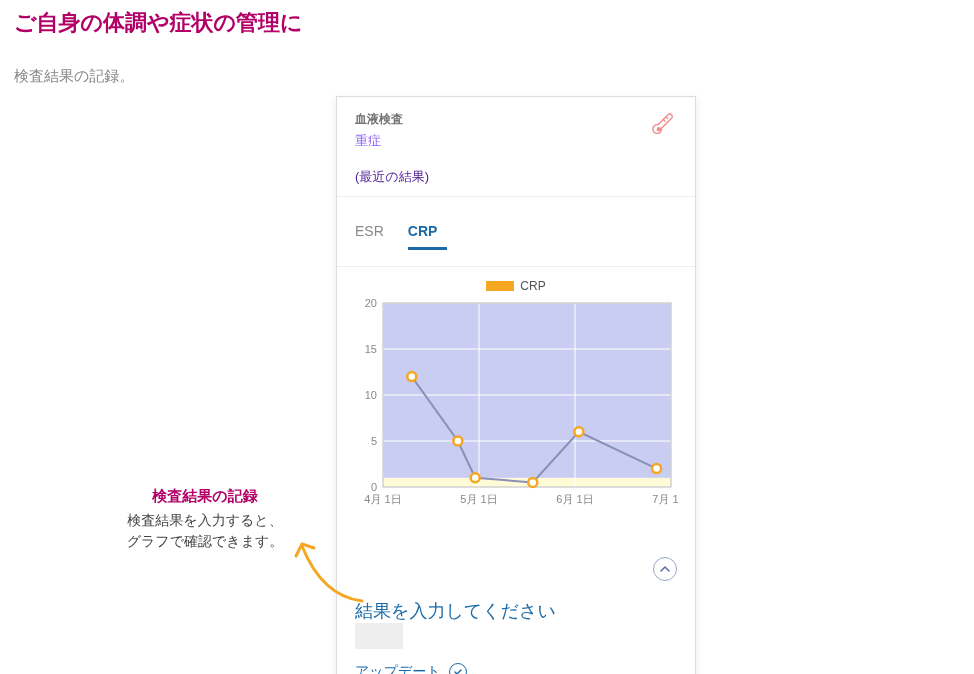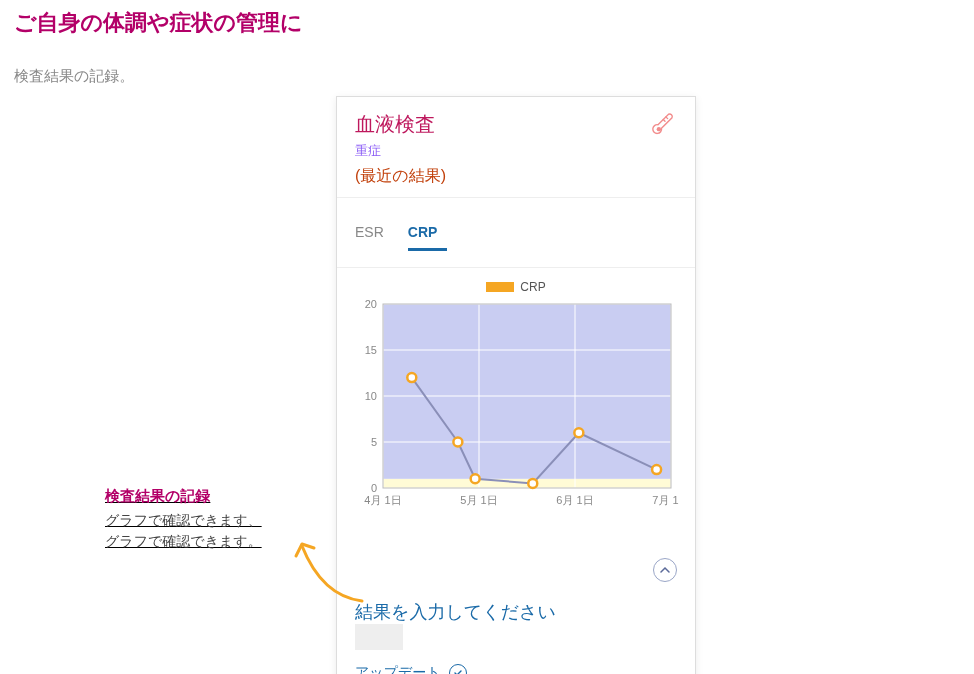--- a/index.html
+++ b/index.html
@@ -29,33 +29,33 @@
       width: 360px;
       background: #fff;
       border: 1px solid #ddd;
       box-shadow: 0 2px 8px rgba(0,0,0,0.08);
     }
     .card-header {
       padding: 14px 18px 10px 18px;
       position: relative;
     }
     .card-title {
-      color: #be185d;
-      font-size: 20px;
-      font-weight: normal;
+      color: #737373;
+      font-size: 12px;
+      font-weight: bold;
     }
     .card-severity {
       color: #8b5cf6;
       font-size: 13px;
       margin-top: 4px;
     }
     .card-note {
-      color: #c2410c;
-      font-size: 16px;
-      margin-top: 6px;
+      color: #4c1d95;
+      font-size: 13px;
+      margin-top: 18px;
     }
     .thermometer-icon {
       position: absolute;
       right: 16px;
       top: 12px;
       width: 28px;
       height: 28px;
     }
     .tabs {
       display: flex;
@@ -145,22 +145,21 @@
       justify-content: center;
       margin-left: 8px;
       font-size: 10px;
       cursor: pointer;
     }
     .callout {
       position: absolute;
       left: 105px;
       top: 487px;
       width: 200px;
-      text-align: left;
-      text-decoration: underline;
+      text-align: center;
     }
     .callout-title {
       color: #b30068;
       font-size: 15px;
       font-weight: bold;
       margin-bottom: 4px;
     }
     .callout-text {
       color: #444;
       font-size: 14px;
@@ -261,21 +260,21 @@
           <path d="M2 5 L4 7 L8 3" stroke="#1a6aa8" stroke-width="1.4" fill="none" stroke-linecap="round"></path>
         </svg>
       </span>
     </div>
   </div>
 </div>
 
 <div class="callout">
   <div class="callout-title">検査結果の記録</div>
   <div class="callout-text">
-    <span>グラフで確認できます、</span><br>
+    <span>検査結果を入力すると、</span><br>
     <span>グラフで確認できます。</span>
   </div>
 </div>
 
 <svg class="arrow" viewBox="0 0 80 80">
   <path d="M10 10 Q 30 60 70 65" stroke="#f5a623" stroke-width="3" fill="none" stroke-linecap="round"></path>
   <path d="M4 20 L10 8 L22 12" stroke="#f5a623" stroke-width="3" fill="none" stroke-linecap="round" stroke-linejoin="round"></path>
 </svg>
 
 </body></html>

